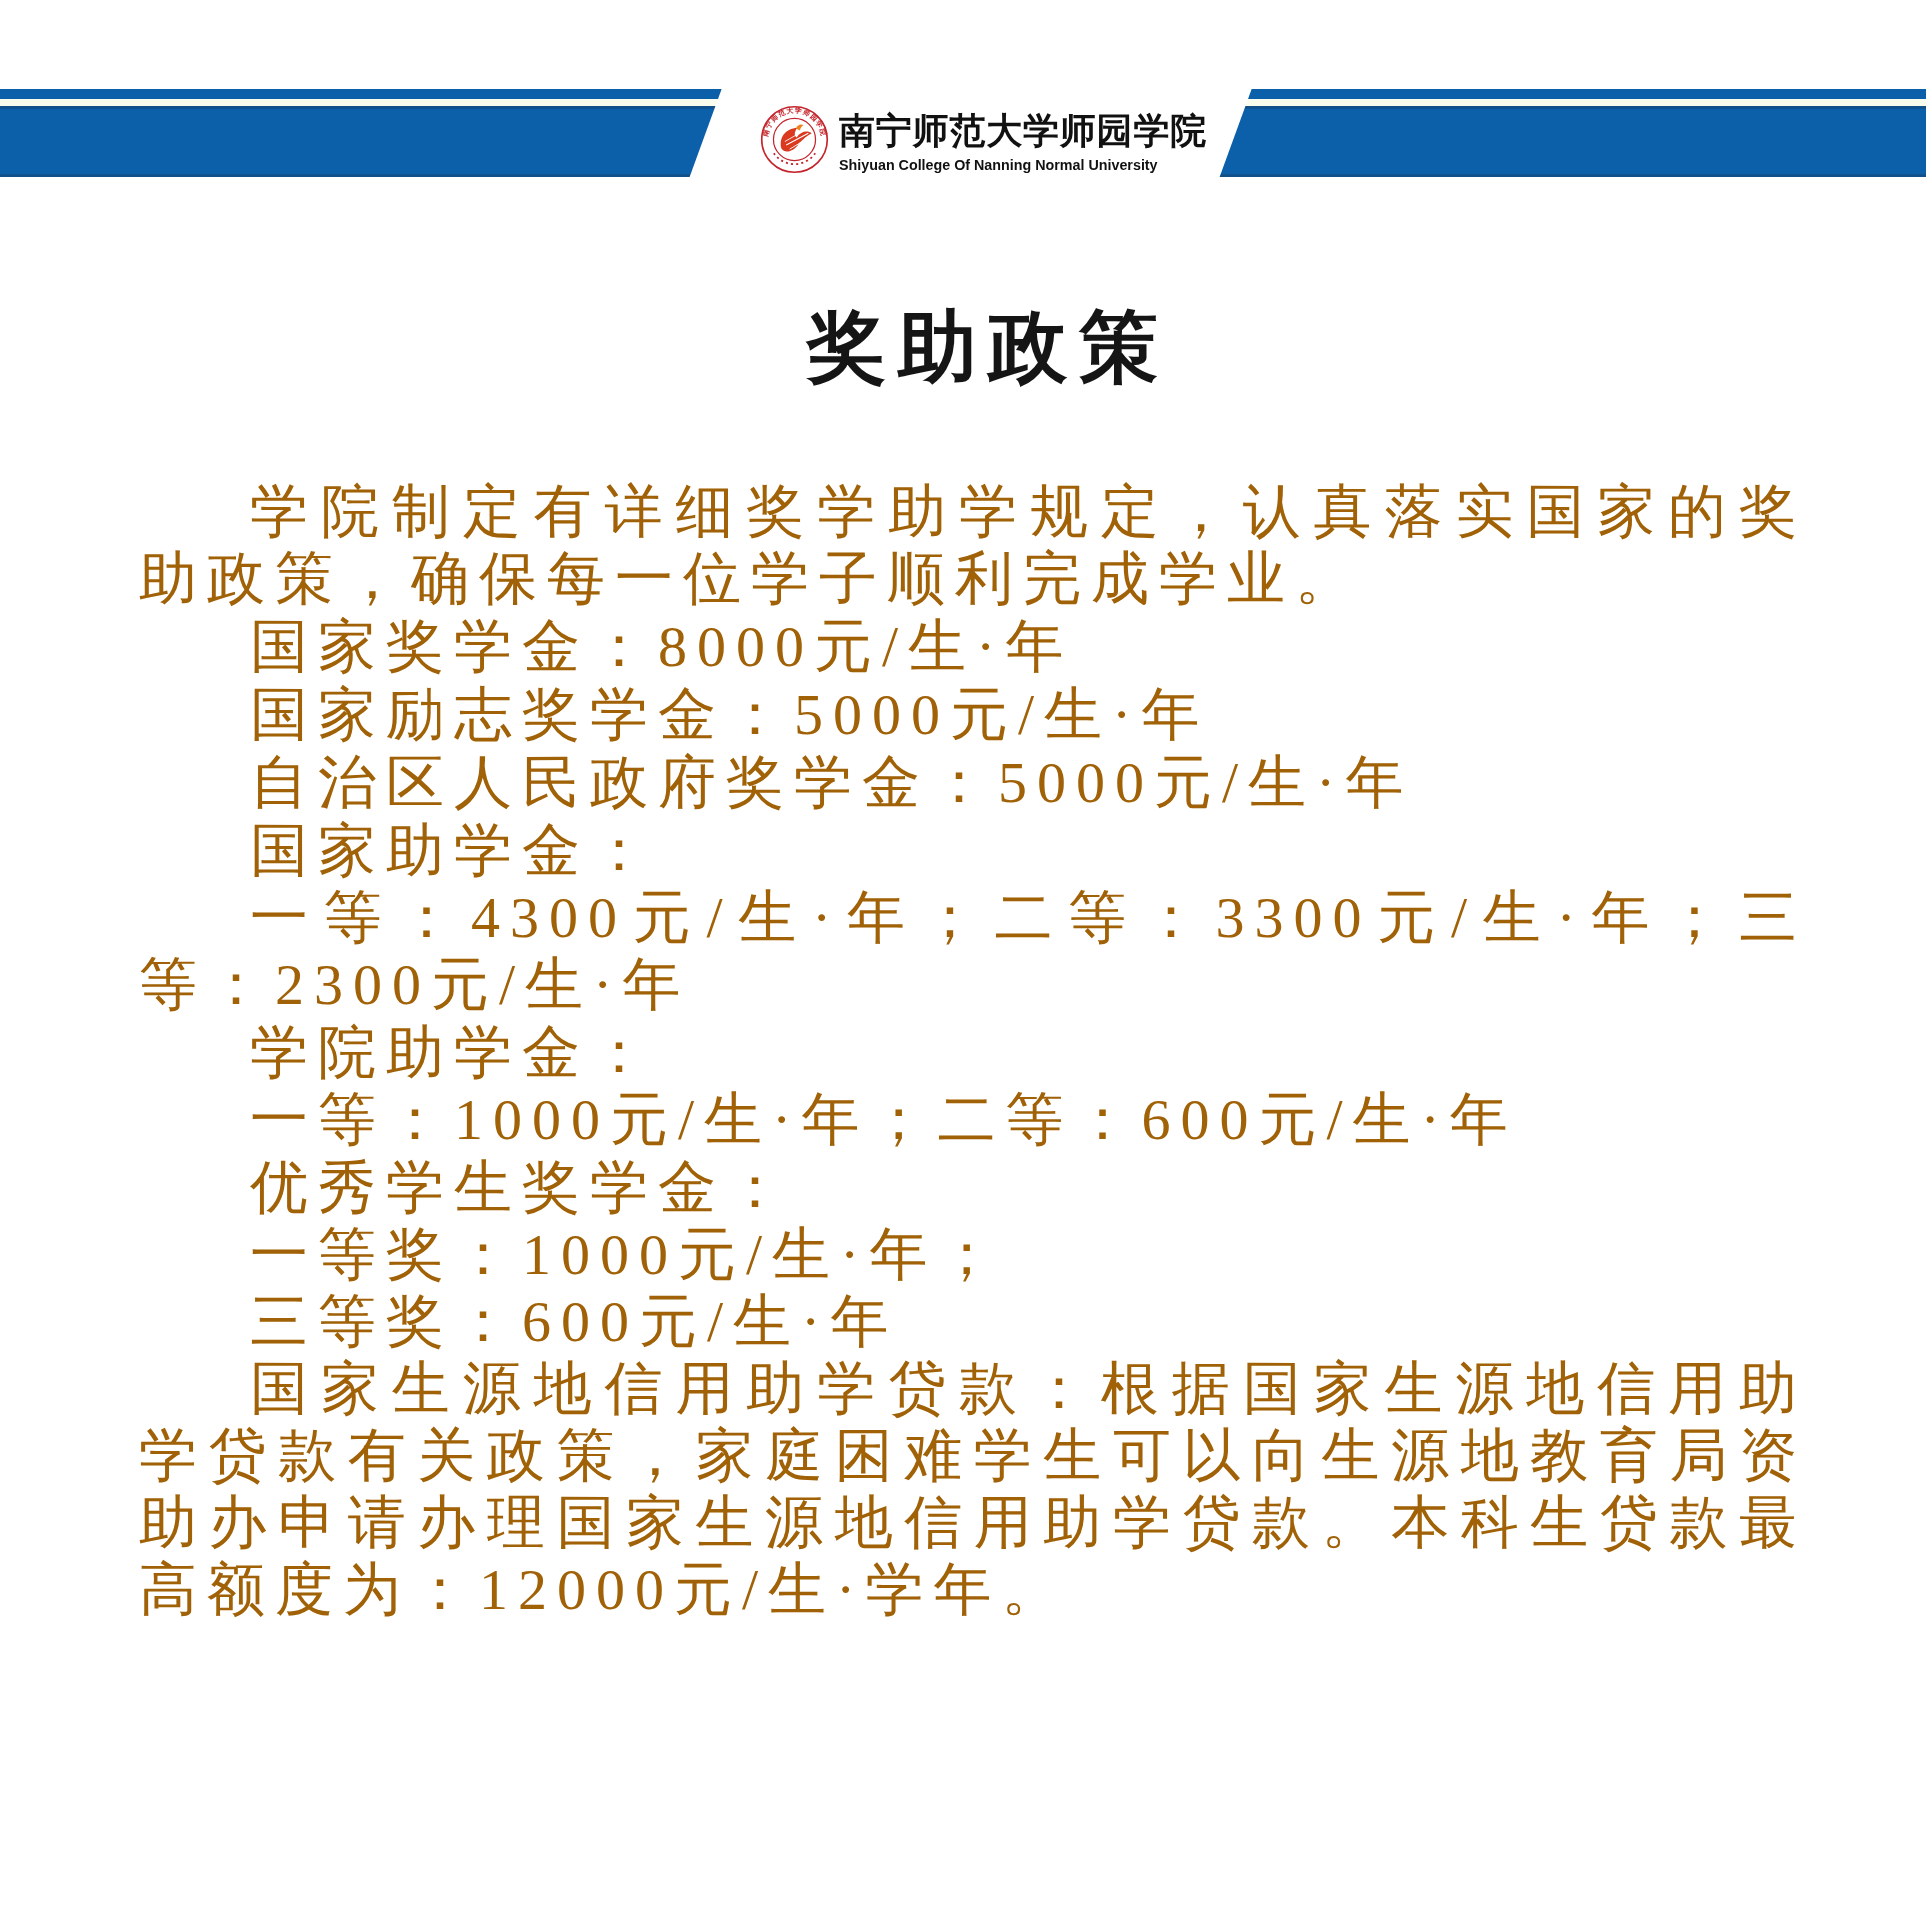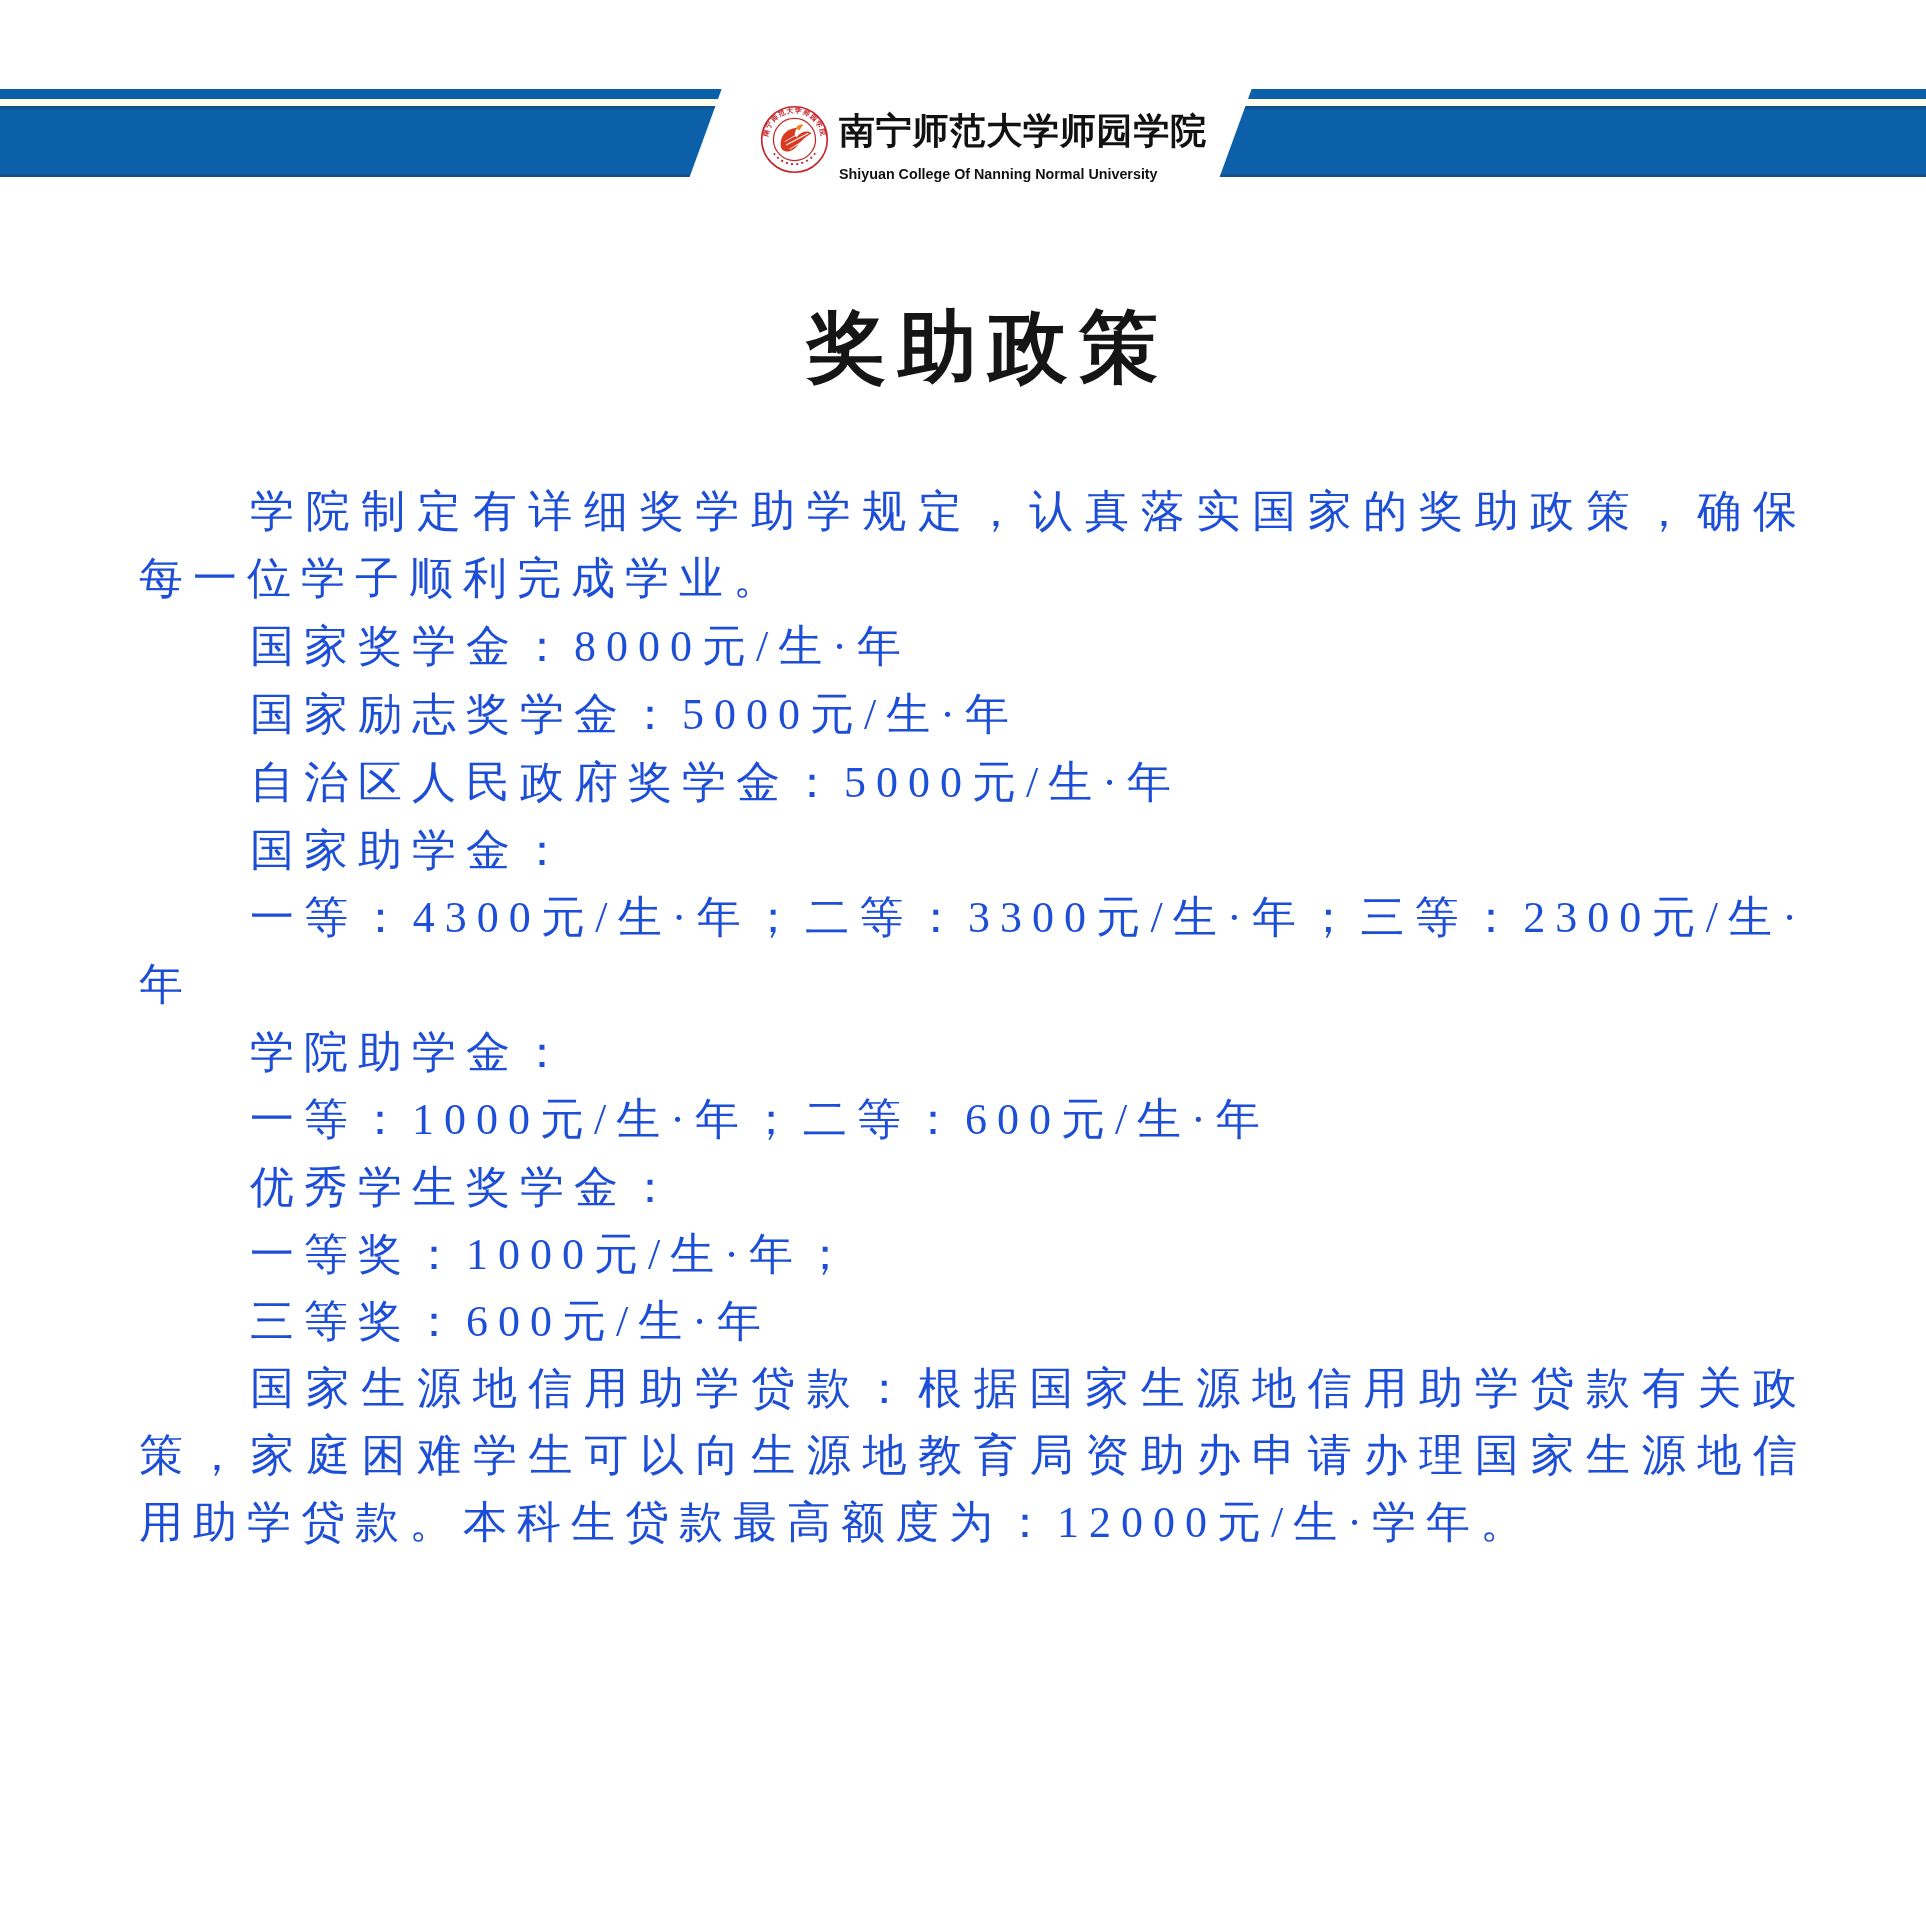--- a/index.html
+++ b/index.html
@@ -33,37 +33,37 @@
   .logo{width:69px;height:69px;display:block;}
   .brand-names{padding-top:7px;}
   .brand-zh{
     font-family:"Liberation Sans","DejaVu Sans",sans-serif;
     font-weight:900;font-size:36px;line-height:1.05;
     letter-spacing:0.8px;color:#111;white-space:nowrap;
   }
   .brand-en{
     font-family:"Liberation Sans","DejaVu Sans",sans-serif;
     font-weight:700;font-size:14.3px;line-height:1;
-    margin-top:17px;letter-spacing:0;color:#111;white-space:nowrap;
+    margin-top:8px;letter-spacing:0;color:#111;white-space:nowrap;
   }
 
   
   .doc-title{
     position:absolute;left:0;top:304px;width:1965px;margin:0;
     text-align:center;
     font-family:"Liberation Sans","DejaVu Sans",sans-serif;
     font-weight:900;font-size:79px;line-height:1.1;
     letter-spacing:11.6px;text-indent:11.6px;color:#151515;
   }
 
   
   .content{
     position:absolute;left:139px;top:478px;width:1668px;
-    font-size:44px;line-height:67px;letter-spacing:10px;
-    text-align:justify;color:#1d4ed8;
+    font-size:58px;line-height:67px;letter-spacing:10px;
+    text-align:justify;color:#a16207;
   }
   .content p{margin:0;}
   .indent{text-indent:111px;}
   .lbl{
     font-family:"Liberation Sans","DejaVu Sans",sans-serif;
     font-weight:400;
   }
   .g140{margin-top:54px;}
   .g130{margin-top:50px;}
   .g112{margin-top:43px;}

